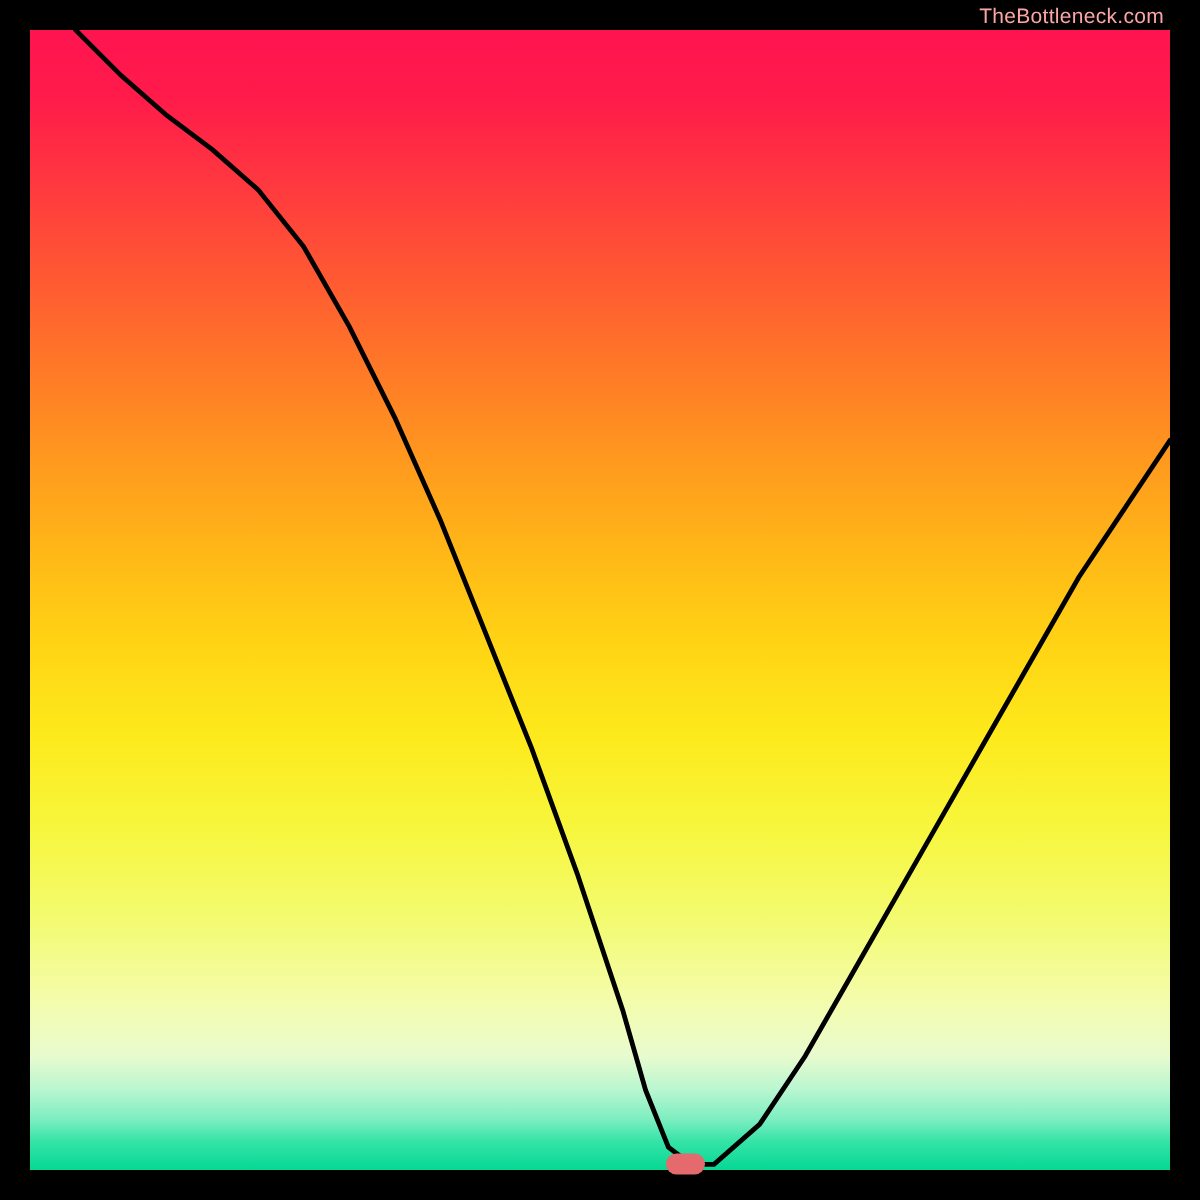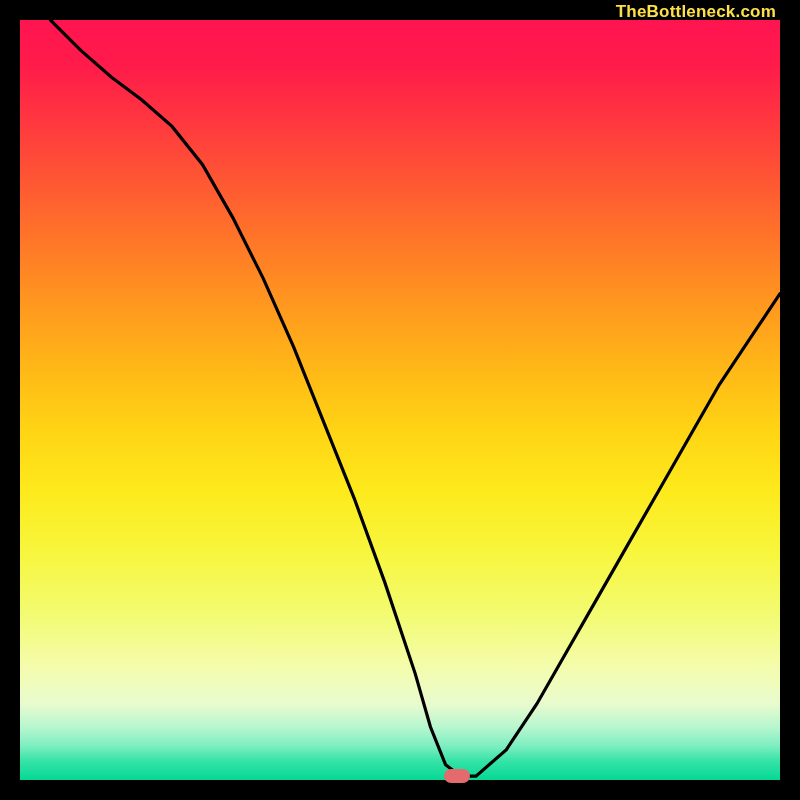--- a/index.html
+++ b/index.html
@@ -59,23 +59,23 @@
     width: 26px;
     height: 14px;
     border-radius: 7px;
     background: #e46a6d;
     transform: translate(-50%, -50%);
   }
   .attribution {
     position: absolute;
     top: 2px;
     right: 24px;
-    color: #fde047;
-    font-size: 17px;
-    font-weight: 700;
+    color: #fca5a5;
+    font-size: 14px;
+    font-weight: 400;
     letter-spacing: 0.2px;
   }
 </style>
 </head>
 <body>
 
 <div class="attribution">TheBottleneck.com</div>
 
 <div class="frame">
 

